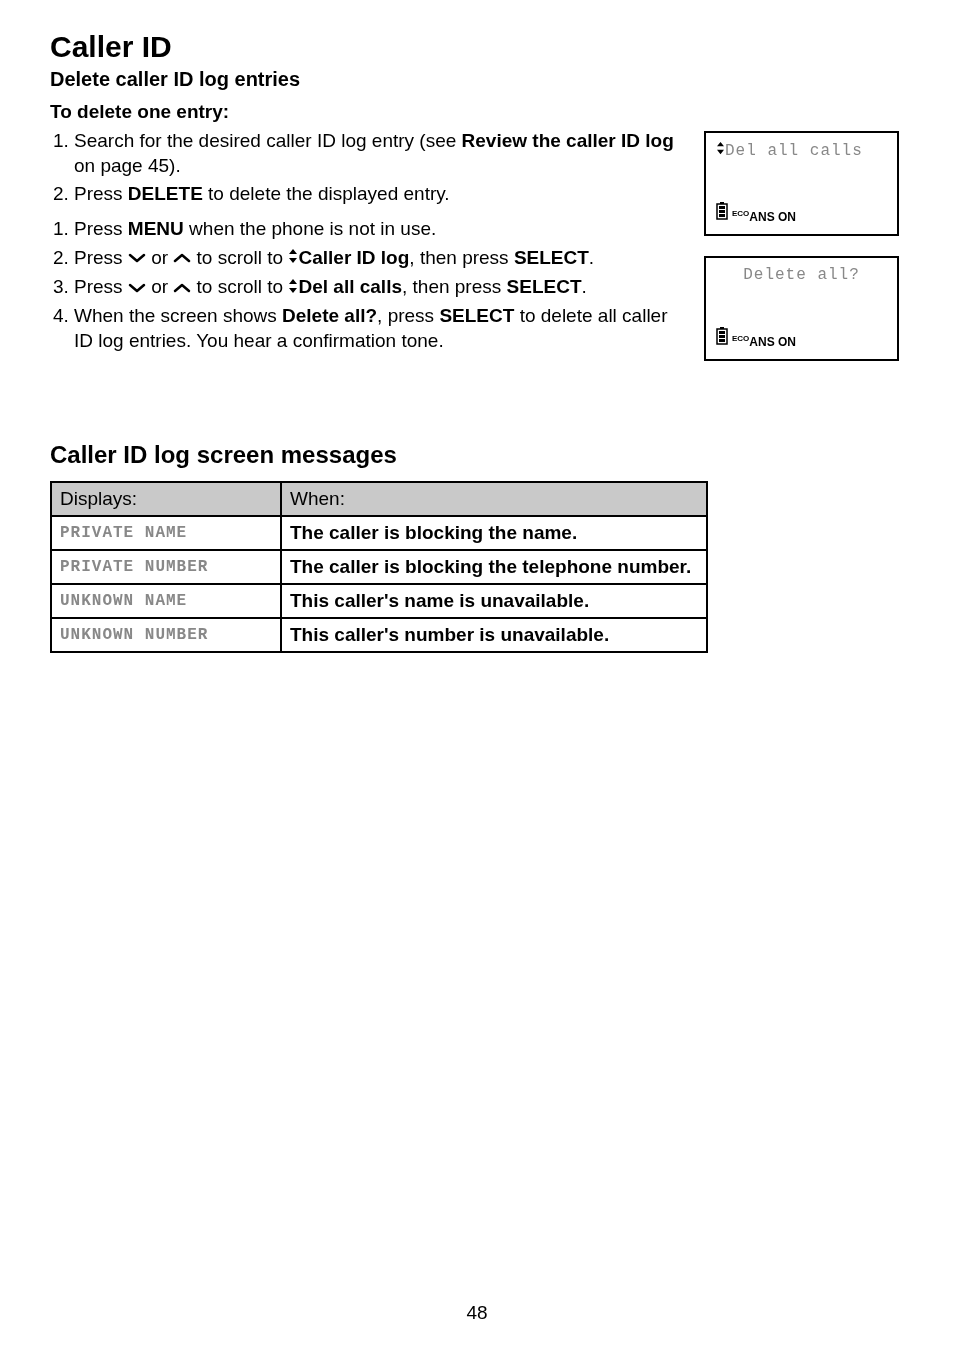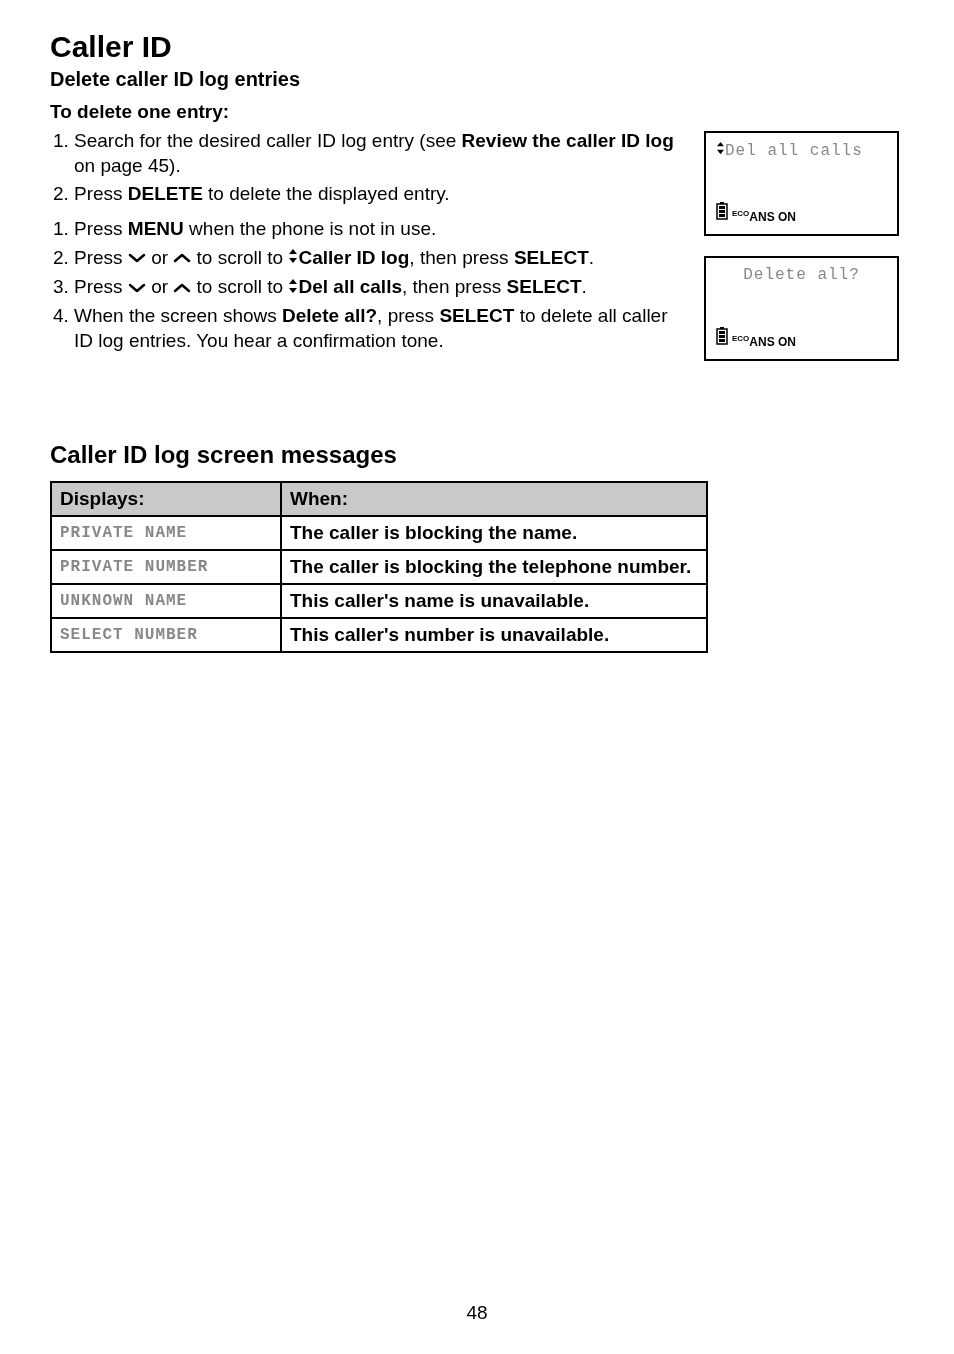--- a/index.html
+++ b/index.html
@@ -112,21 +112,21 @@
       border: 2px solid #000;
       padding: 4px 8px;
       text-align: left;
       font-size: 19px;
       vertical-align: middle;
       height: 34px;
       font-weight: bold;
     }
     th {
       background: #c9c9c9;
-      font-weight: bold;
+      font-weight: normal;
     }
     th.col1 { width: 230px; }
     .lcd-font {
       font-family: "Courier New", monospace;
       letter-spacing: 1px;
       color: #888;
       font-size: 16px;
     }
     .page-number {
       position: absolute;
@@ -243,19 +243,19 @@
     </tr>
     <tr>
       <td class="lcd-font">PRIVATE NUMBER</td>
       <td>The caller is blocking the telephone number.</td>
     </tr>
     <tr>
       <td class="lcd-font">UNKNOWN NAME</td>
       <td>This caller's name is unavailable.</td>
     </tr>
     <tr>
-      <td class="lcd-font">SELECT NUMBER</td>
+      <td class="lcd-font">UNKNOWN NUMBER</td>
       <td>This caller's number is unavailable.</td>
     </tr>
   </tbody>
 </table>
 
 <div class="page-number">48</div>
 
 </body></html>

